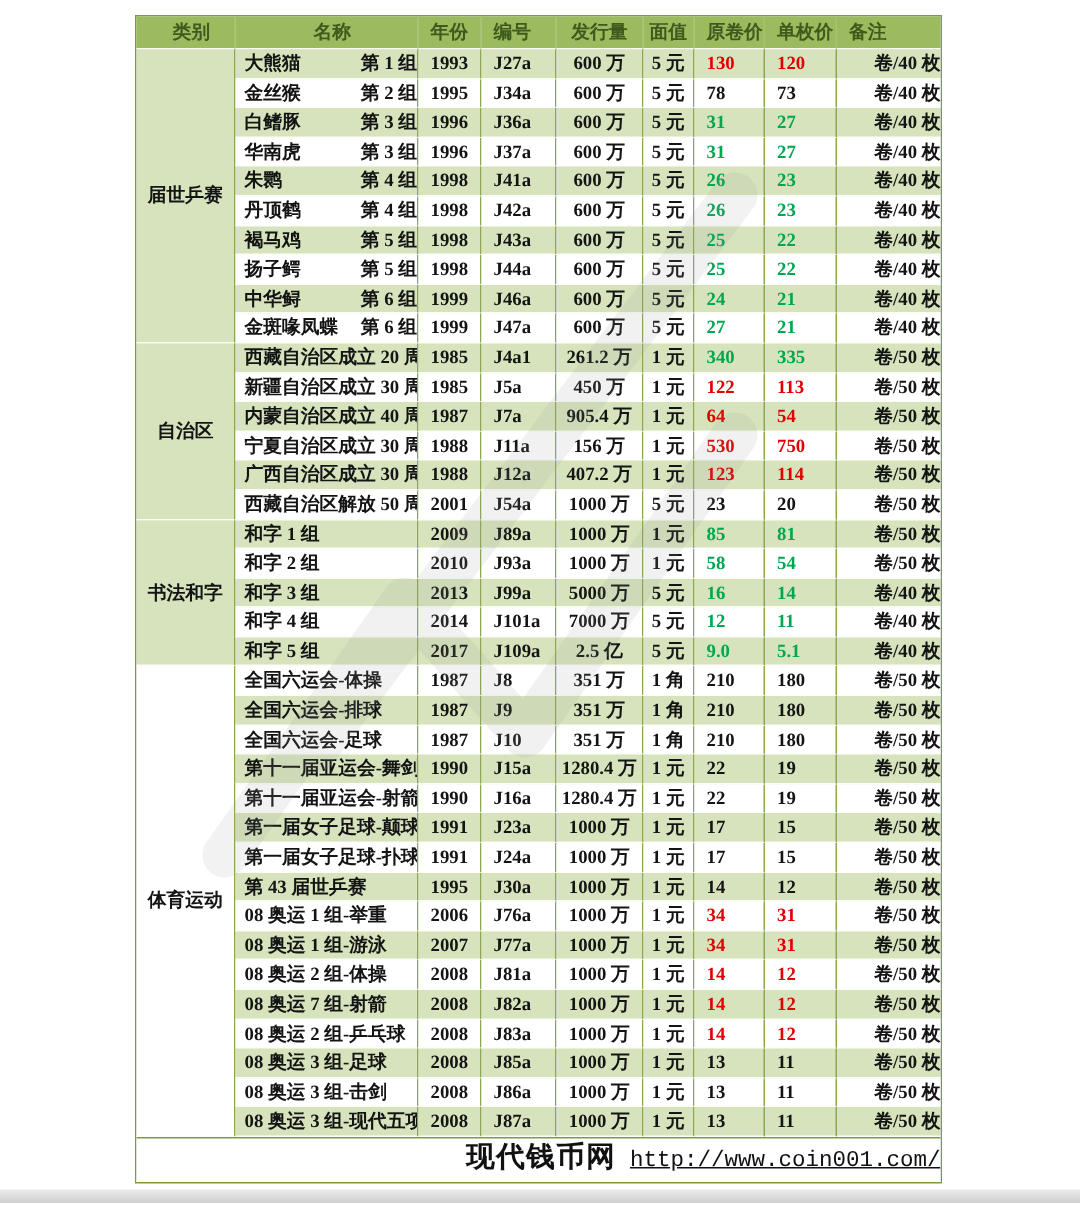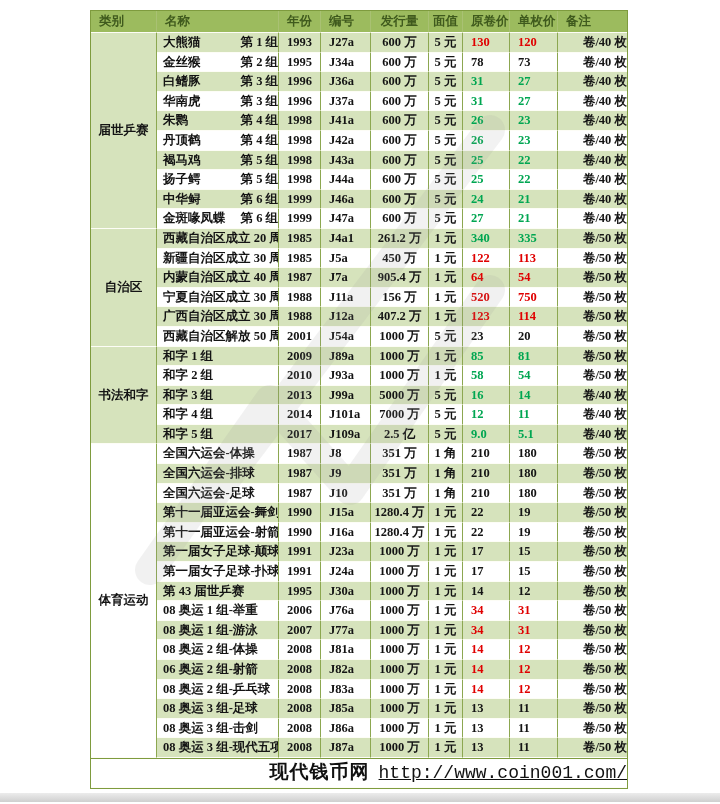--- a/index.html
+++ b/index.html
@@ -23,35 +23,35 @@
     border-right:1px solid #8CA750;border-bottom:1px solid #FDFDF6;
     overflow:hidden;white-space:nowrap;
   }
   td:last-child{border-right:none;text-align:right;}
   tr.even td{background:#D6E3BC;}
   tr.odd td{background:#FFFFFF;}
   td.cat.bg-green{background:#D6E3BC;}
   td.cat.bg-white{background:#FFFFFF;}
   td.cat{text-align:center;vertical-align:middle;font-size:12.5px;}
 
-  .al{text-align:left;padding-left:8px;}
+  .al{text-align:center;padding-left:8px;}
   .ac{text-align:center;}
   .ap{text-align:left;padding-left:8px;}
   .c-name{text-align:left;padding-left:6px;}
   .c-name .grp{float:right;}
   td.red{color:#E00000;}
   td.green{color:#00A651;}
 
   tfoot td{
     background:#ffffff;border-top:1px solid #7E9B3E;border-right:none;
     height:26px;line-height:26px;text-align:center;vertical-align:middle;
   }
   .site-name{font-size:19px;font-weight:bold;color:#111;letter-spacing:1px;}
   .site-url{
-    font-family:"Liberation Mono",monospace;font-size:18px;font-weight:normal;
+    font-family:"Liberation Mono",monospace;font-size:15px;font-weight:normal;
     color:#111;text-decoration:underline;margin-left:6px;
   }
 
   .orange-mark{
     position:absolute;left:510px;top:757px;z-index:12;
     font-family:"Liberation Sans",sans-serif;font-weight:bold;font-size:25px;
     color:#F89C50;opacity:.85;white-space:nowrap;letter-spacing:-.5px;
     pointer-events:none;
   }
   .gray-mark{position:absolute;left:60px;top:70px;z-index:6;pointer-events:none;}
@@ -222,21 +222,21 @@
           <td class="ap red">64</td>
           <td class="ap red">54</td>
           <td class="ac">卷/50 枚</td>
         </tr>
         <tr class="odd">
           <td class="c-name"><span>宁夏自治区成立 30 周年</span></td>
           <td class="ac">1988</td>
           <td class="ap">J11a</td>
           <td class="ac">156 万</td>
           <td class="ac">1 元</td>
-          <td class="ap red">520</td>
+          <td class="ap red">530</td>
           <td class="ap red">750</td>
           <td class="ac">卷/50 枚</td>
         </tr>
         <tr class="even">
           <td class="c-name"><span>广西自治区成立 30 周年</span></td>
           <td class="ac">1988</td>
           <td class="ap">J12a</td>
           <td class="ac">407.2 万</td>
           <td class="ac">1 元</td>
           <td class="ap red">123</td>
@@ -409,21 +409,21 @@
           <td class="c-name"><span>08 奥运 2 组-体操</span></td>
           <td class="ac">2008</td>
           <td class="ap">J81a</td>
           <td class="ac">1000 万</td>
           <td class="ac">1 元</td>
           <td class="ap red">14</td>
           <td class="ap red">12</td>
           <td class="ac">卷/50 枚</td>
         </tr>
         <tr class="even">
-          <td class="c-name"><span>06 奥运 2 组-射箭</span></td>
+          <td class="c-name"><span>08 奥运 7 组-射箭</span></td>
           <td class="ac">2008</td>
           <td class="ap">J82a</td>
           <td class="ac">1000 万</td>
           <td class="ac">1 元</td>
           <td class="ap red">14</td>
           <td class="ap red">12</td>
           <td class="ac">卷/50 枚</td>
         </tr>
         <tr class="odd">
           <td class="c-name"><span>08 奥运 2 组-乒乓球</span></td>

